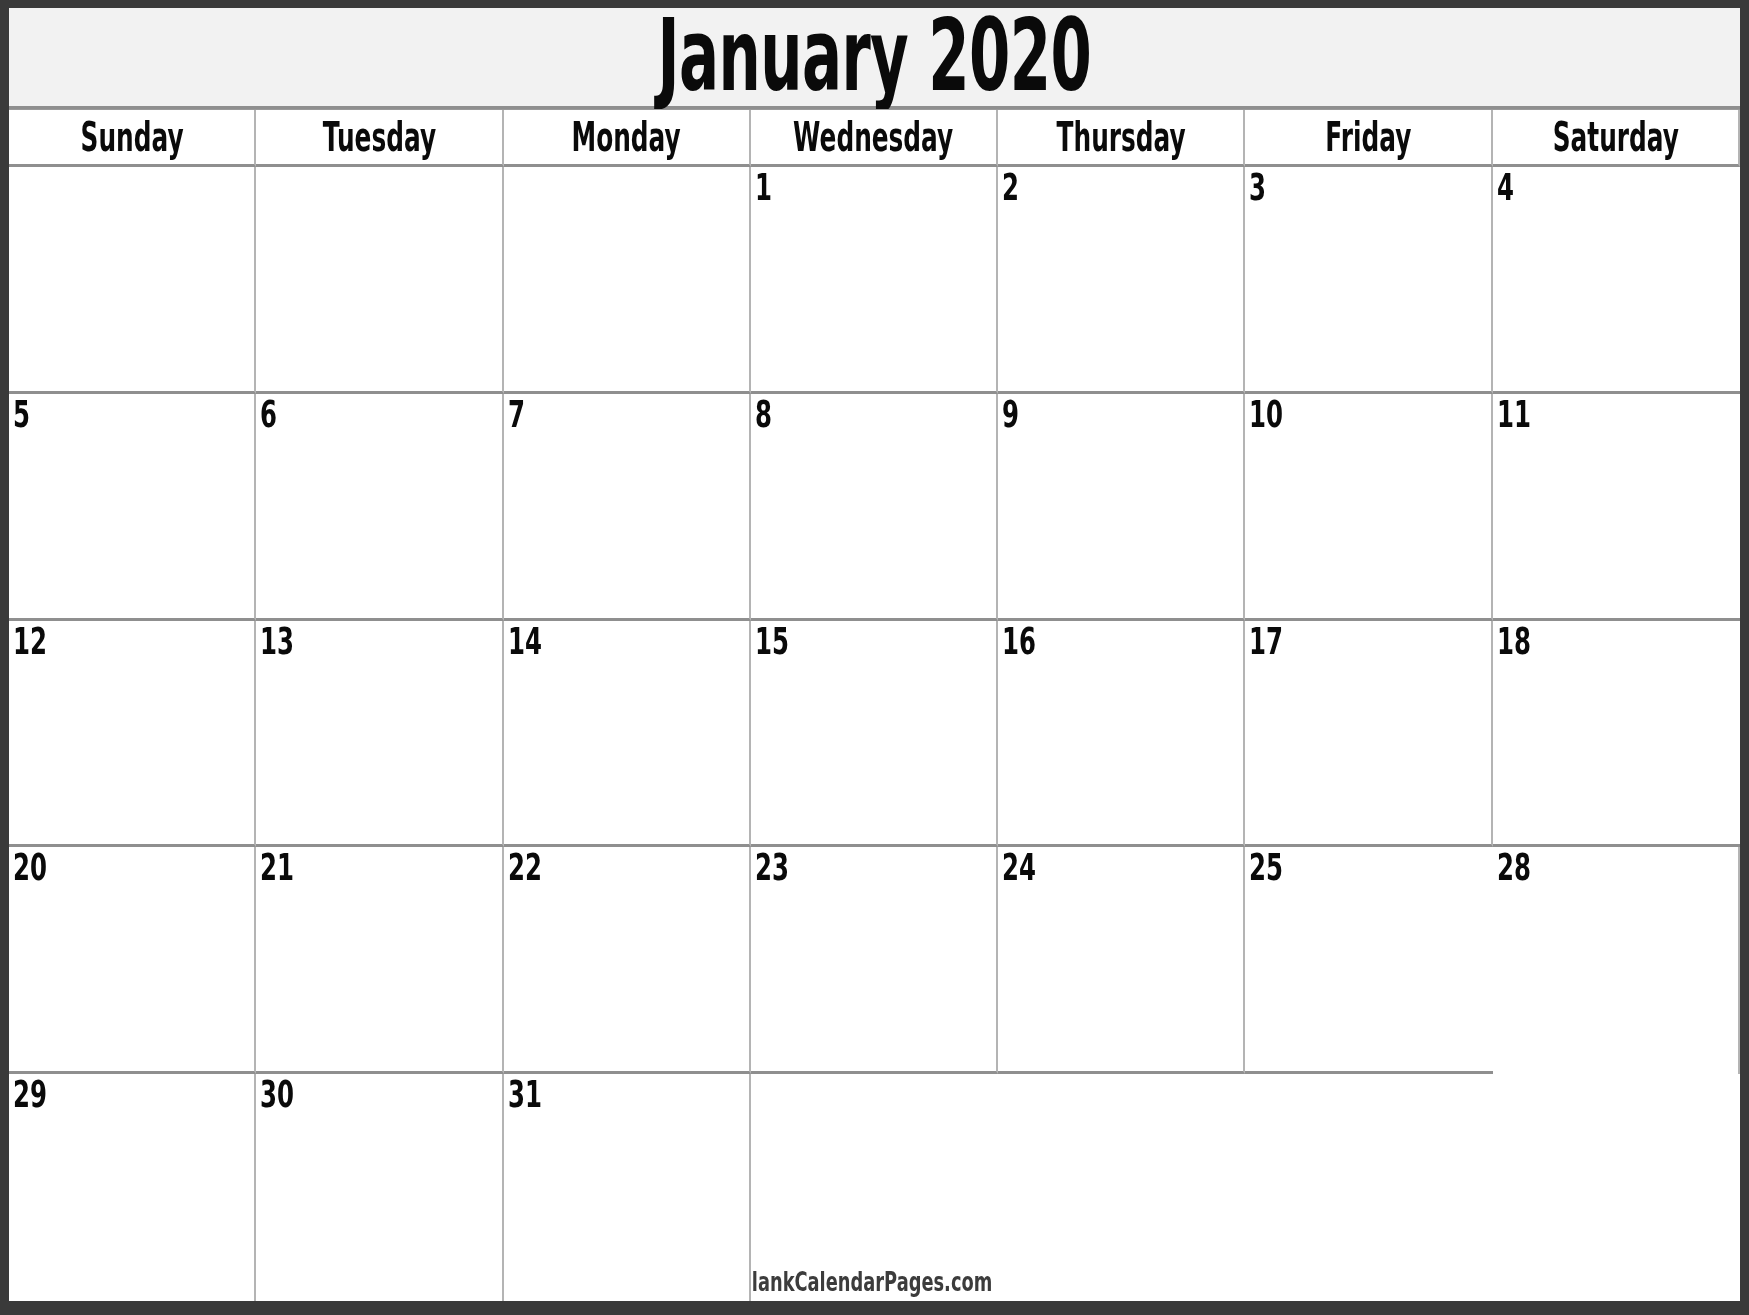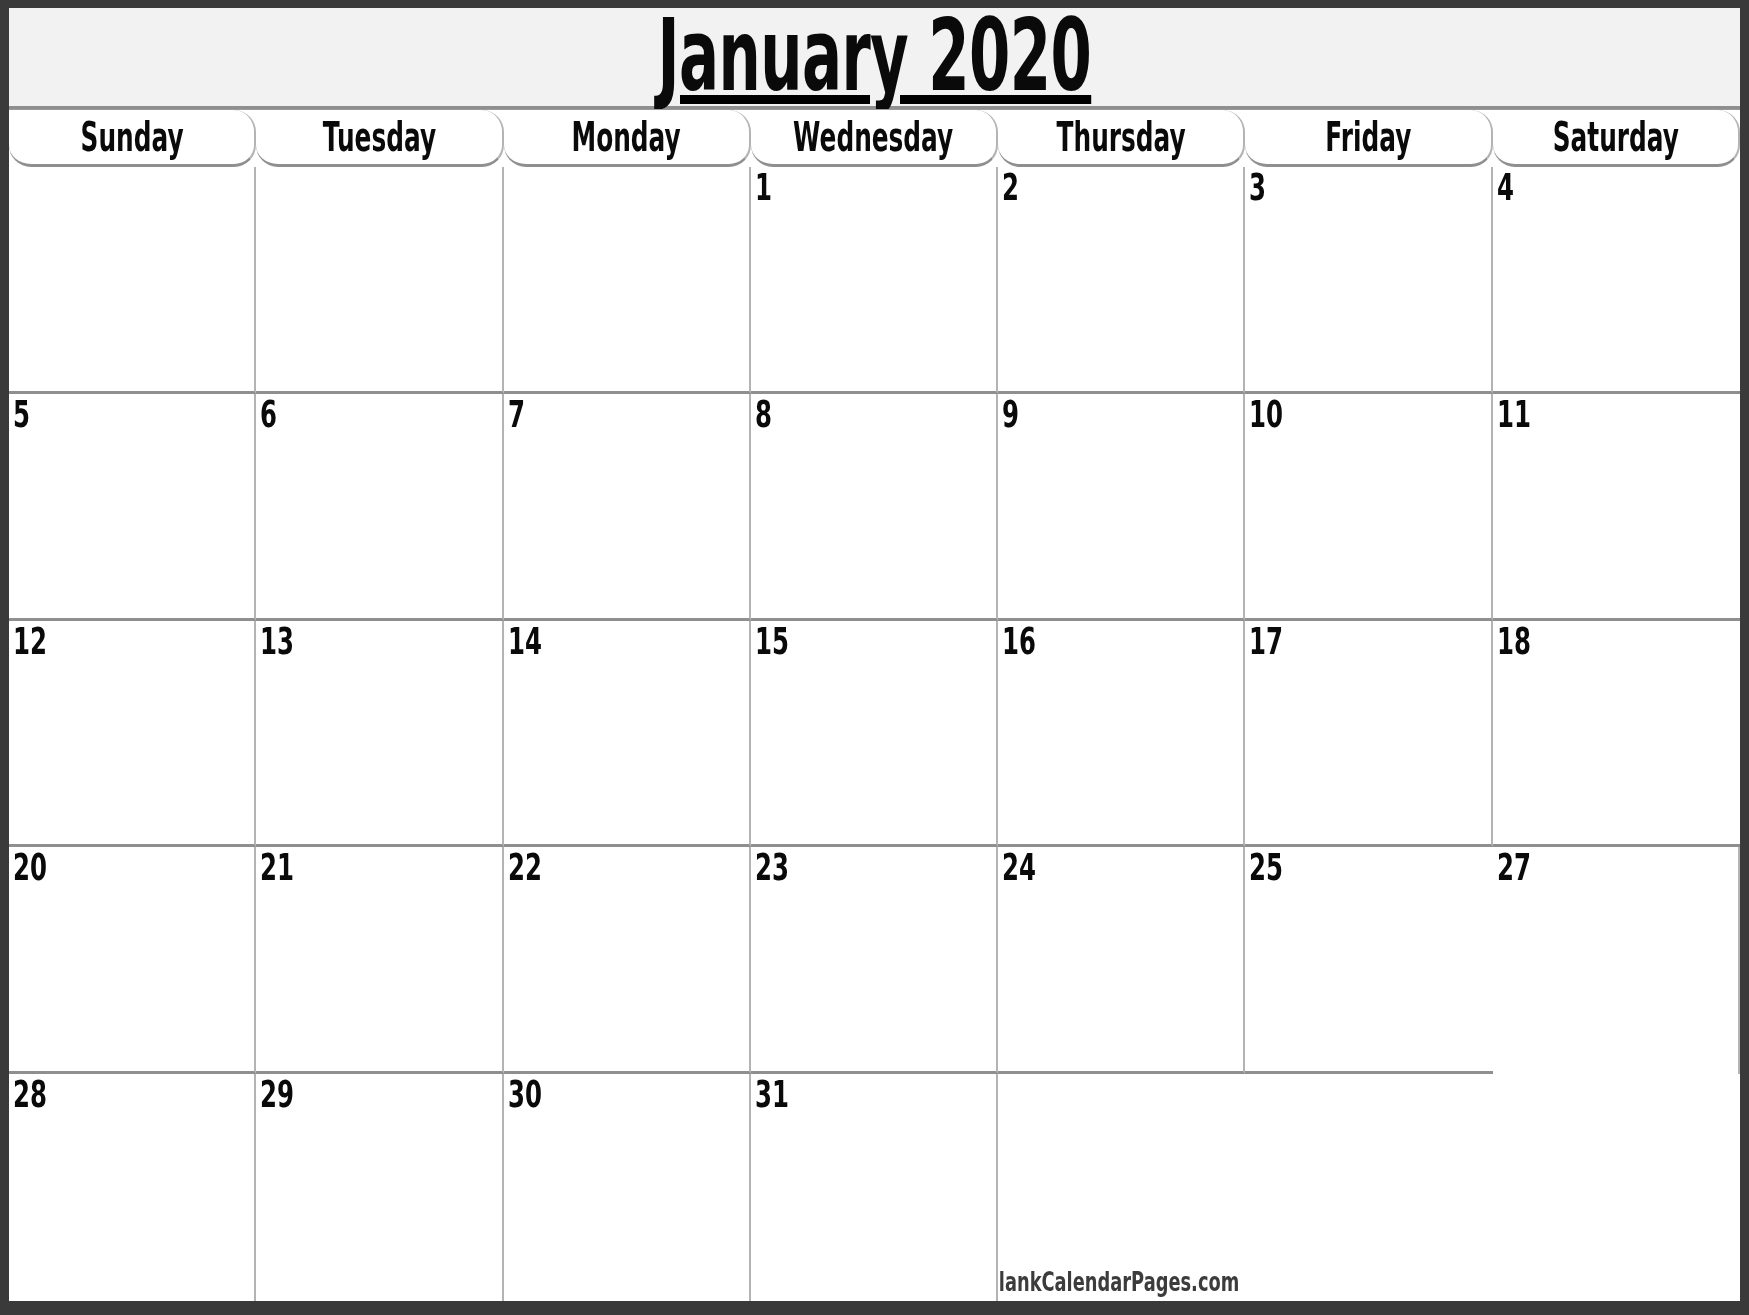--- a/index.html
+++ b/index.html
@@ -35,21 +35,20 @@
     height: 102px;
     background: #f2f2f2;
     border: 1px solid #9a9a9a;
     border-top: none;
     border-left: none;
     border-right: none;
     display: flex;
     align-items: center;
     justify-content: center;
     overflow: hidden;
-    text-decoration: underline;
   }
   #title-bar::before {
     content: "";
     position: absolute;
     left: 0; right: 0; bottom: 0;
     height: 3px;
     background: #8f8f8f;
   }
   .cal-title {
     font-family: "DejaVu Sans", sans-serif;
@@ -75,21 +74,20 @@
 
   .weekday-cell {
     box-sizing: border-box;
     border-right: 2px solid #b4b4b4;
     border-bottom: 3px solid #8f8f8f;
     background: #ffffff;
     display: flex;
     align-items: center;
     justify-content: center;
     overflow: hidden;
-    border-radius: 22px;
   }
   .weekday-cell:last-of-type { border-right: none; }
   .weekday-label {
     font-family: "DejaVu Sans", sans-serif;
     font-weight: 700;
     font-size: 40px;
     line-height: 1;
     color: #0a0a0a;
     transform: scaleX(0.62);
     transform-origin: center center;
@@ -248,23 +246,20 @@
       <span class="day-number">23</span>
     </div>
     <div class="day-cell">
       <span class="day-number">24</span>
     </div>
     <div class="day-cell col-last">
       <span class="day-number">25</span>
     </div>
 
     <div class="day-cell row-last">
-      <span class="day-number">27</span>
-    </div>
-    <div class="day-cell row-last">
       <span class="day-number">28</span>
     </div>
     <div class="day-cell row-last">
       <span class="day-number">29</span>
     </div>
     <div class="day-cell row-last">
       <span class="day-number">30</span>
     </div>
     <div class="day-cell row-last">
       <span class="day-number">31</span>

